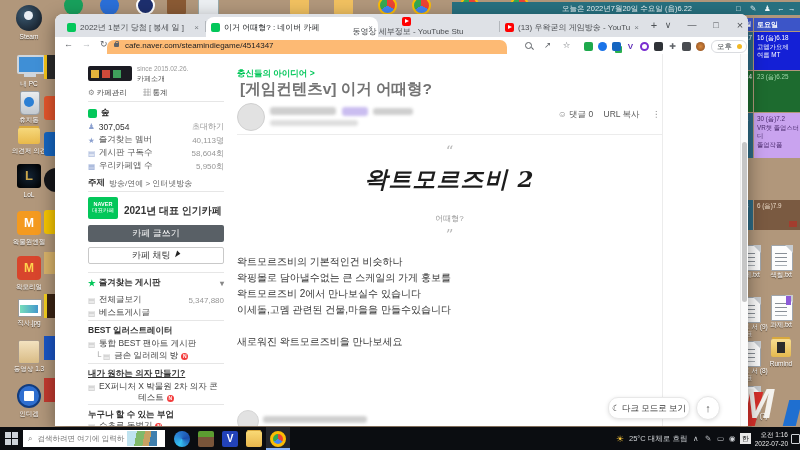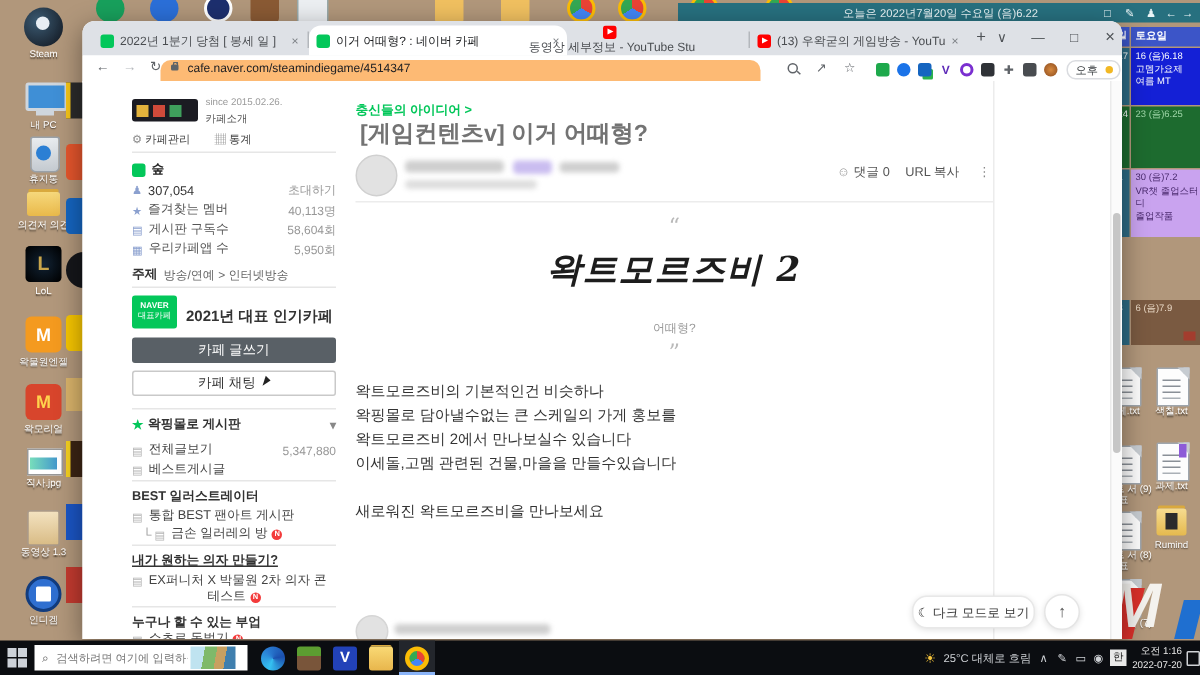--- a/index.html
+++ b/index.html
@@ -314,21 +314,21 @@
 
       <div class="abs" style="left:33px;top:171px;width:136px;height:17px;background:#596066;border-radius:2px;color:#fff;font-size:9px;text-align:center;line-height:17px;">카페 글쓰기</div>
       <div class="abs" style="left:33px;top:193px;width:136px;height:17px;background:#fff;border:1px solid #c9c9c9;border-radius:2px;box-sizing:border-box;color:#333;font-size:9px;text-align:center;line-height:15px;">
         <span>카페 채팅</span>
         <span style="display:inline-block;width:0;height:0;border-left:4px solid #222;border-top:2px solid transparent;border-bottom:5px solid transparent;transform:rotate(18deg);margin-left:3px;"></span>
       </div>
       <div class="sb-divider" style="left:33px;top:218px;"></div>
 
       <div class="sb-row" style="left:33px;top:223px;font-weight:bold;color:#333;">
         <span style="color:#03c75a;margin-right:3px;">★</span>
-        <span>왁핑몰로 게시판</span>
+        <span>즐겨찾는 게시판</span>
         <span class="right" style="color:#888;">▾</span>
       </div>
       <div class="sb-row" style="left:33px;top:240px;">
         <span class="sb-ic" style="color:#b5b5b5;">▤</span>
         <span style="color:#444;">전체글보기</span>
         <span class="right">5,347,880</span>
       </div>
       <div class="sb-row" style="left:33px;top:253px;">
         <span class="sb-ic" style="color:#b5b5b5;">▤</span>
         <span style="color:#444;">베스트게시글</span>

